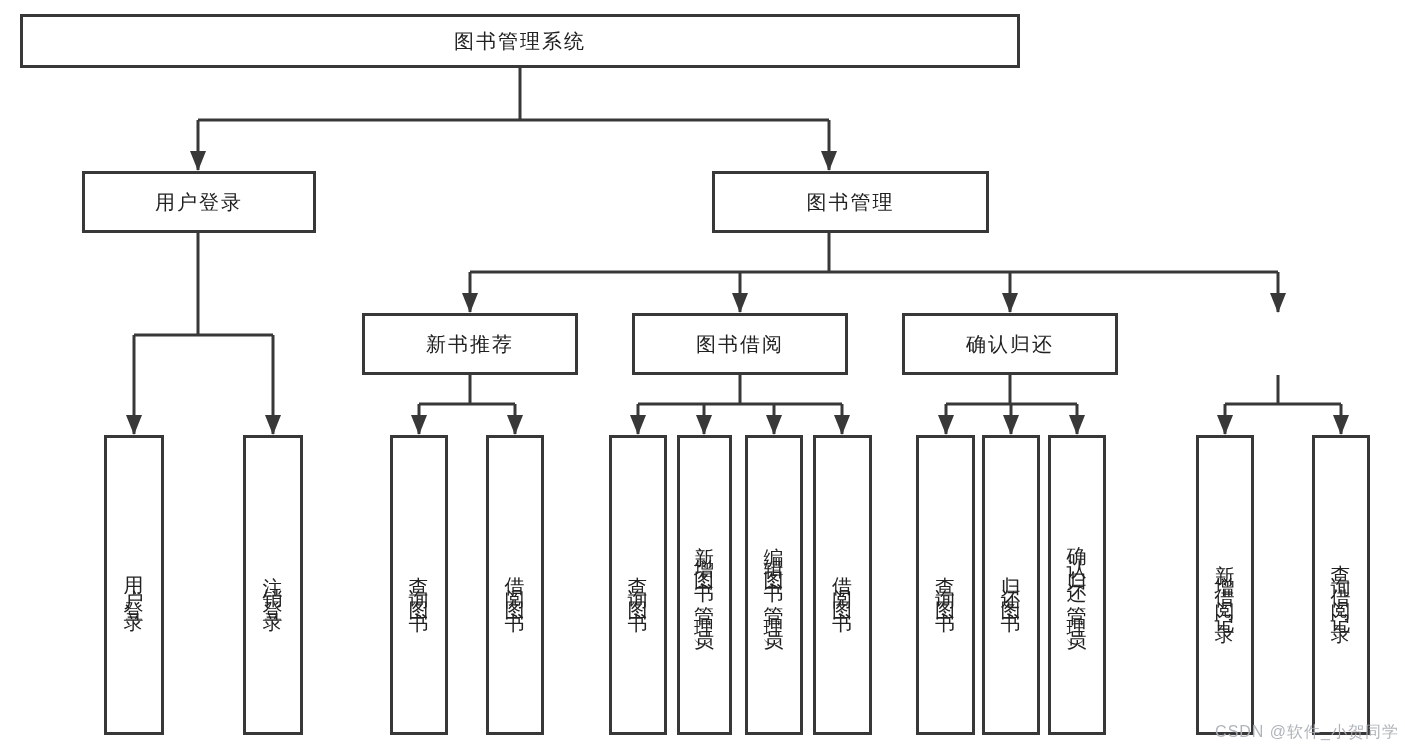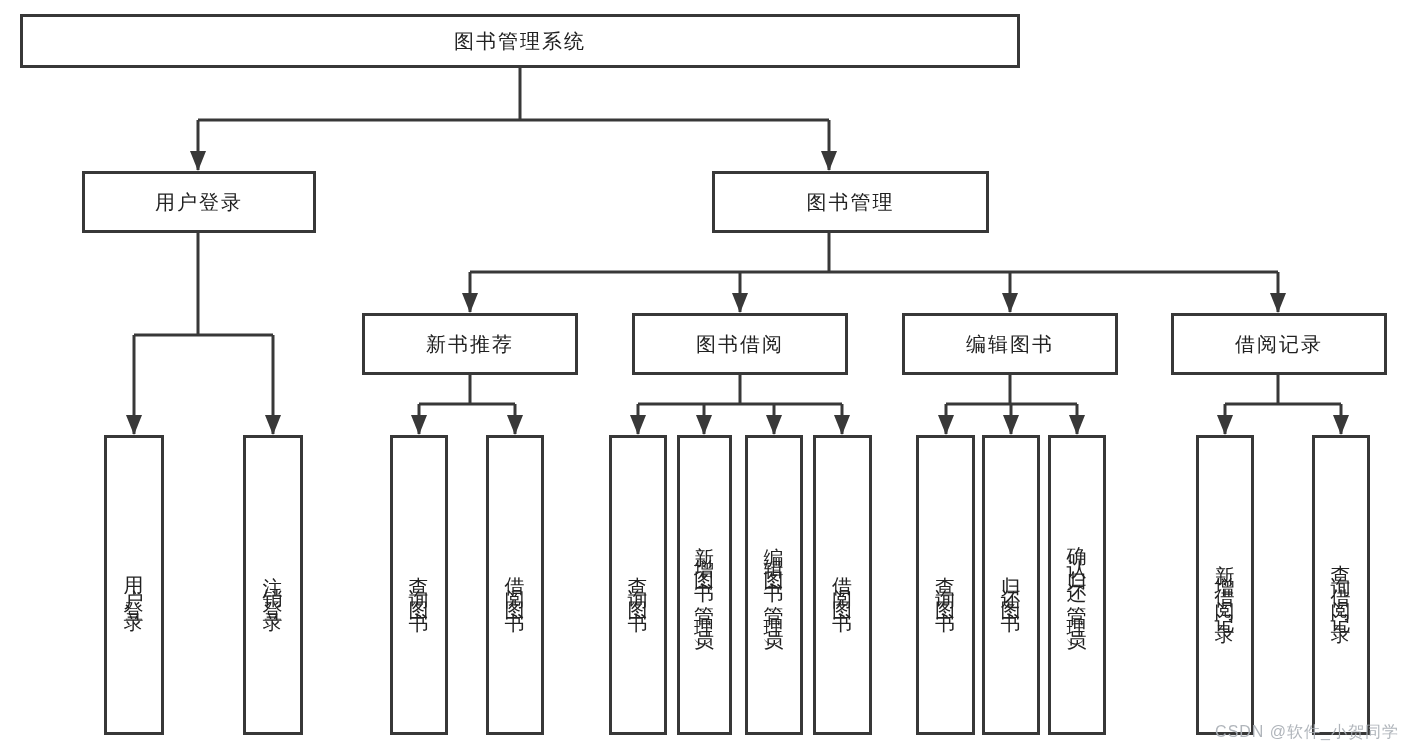--- a/index.html
+++ b/index.html
@@ -90,24 +90,21 @@
     <span>图书管理</span>
   </div>
 
   <div class="box h" style="left:632px;top:313px;width:216px;height:62px">
     <span>图书借阅</span>
   </div>
   <div class="box h" style="left:362px;top:313px;width:216px;height:62px">
     <span>新书推荐</span>
   </div>
   <div class="box h" style="left:902px;top:313px;width:216px;height:62px">
-    <span>编辑图书</span>
-  </div>
-  <div class="box h" style="left:1171px;top:313px;width:216px;height:62px">
-    <span>借阅记录</span>
+    <span>确认归还</span>
   </div>
 
   <div class="box v" style="left:104px;top:435px;width:60px;height:300px">
     <span>用户登录</span>
   </div>
   <div class="box v" style="left:243px;top:435px;width:60px;height:300px">
     <span>注销登录</span>
   </div>
 
   <div class="box v" style="left:390px;top:435px;width:58px;height:300px">

